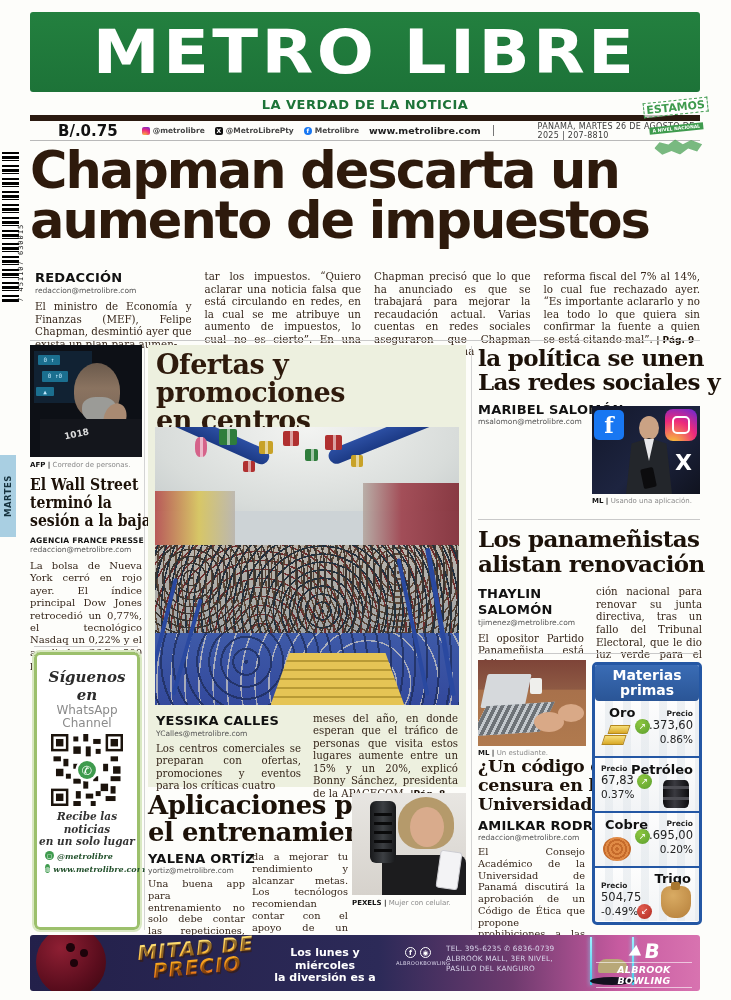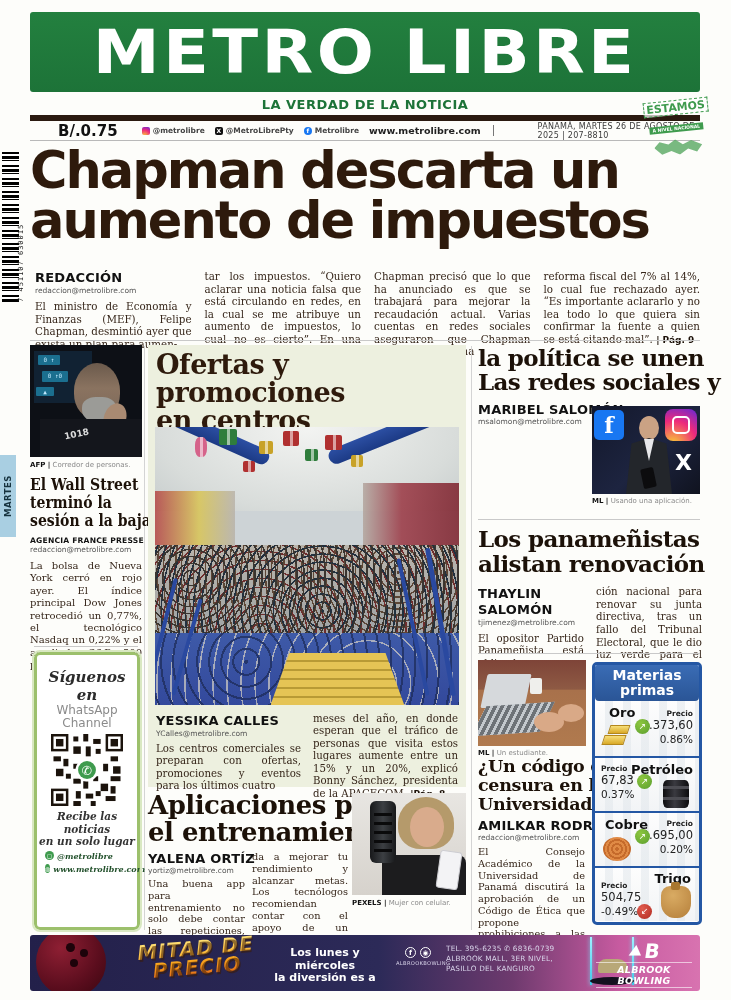--- a/index.html
+++ b/index.html
@@ -448,21 +448,21 @@
       <div class="mall-stairs"></div>
       <div class="mall-rail" style="left:8px; top:150px; width:4px; height:90px; transform:rotate(14deg);"></div>
       <div class="mall-rail" style="left:30px; top:170px; width:4px; height:100px; transform:rotate(16deg);"></div>
       <div class="mall-rail" style="right:16px; top:120px; width:5px; height:150px; transform:rotate(-10deg);"></div>
       <div class="mall-rail" style="right:44px; top:130px; width:4px; height:140px; transform:rotate(-12deg);"></div>
     </div>
     <div class="malls-text">
       <div class="malls-col">
         <div class="byline-name">YESSIKA CALLES</div>
         <div class="byline-email">YCalles@metrolibre.com</div>
-        <span>Los centros comerciales se preparan con ofertas, promociones y eventos para los últimos cuatro</span>
+        <span>Los centros comerciales se preparan con ofertas, promociones y eventos para los críticas cuatro</span>
       </div>
       <div class="malls-col">
         <span>meses del año, en donde esperan que el tráfico de personas que visita estos lugares aumente entre un 15% y un 20%, explicó Bonny Sánchez, presidenta de la APACECOM. </span>
         <span class="pgref">|Pág. 8</span>
       </div>
     </div>
   </div>
 
   <div class="abs serif-head train-head">
     <div>Aplicaciones para</div>

